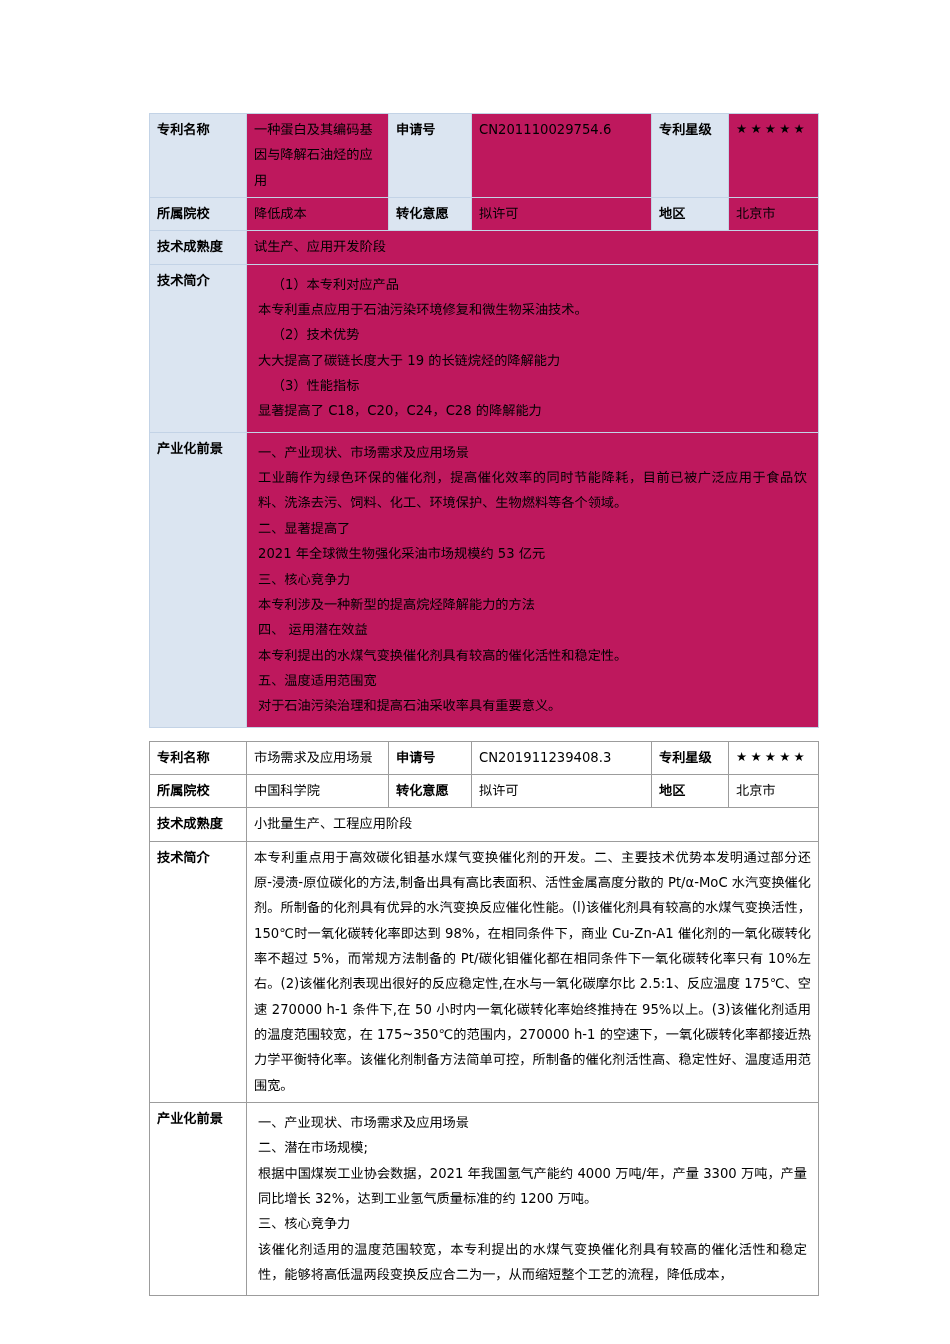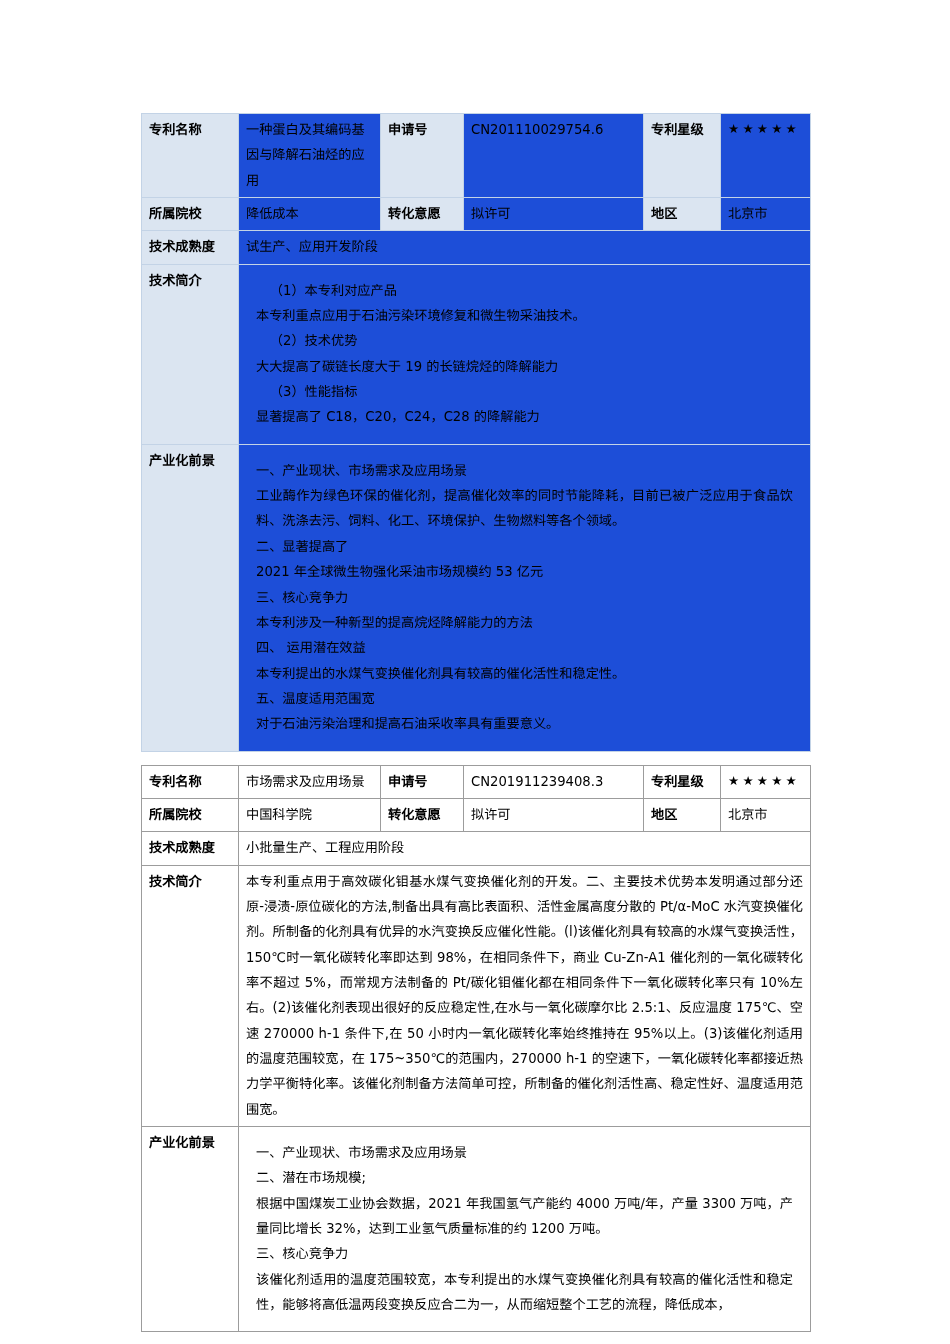--- a/index.html
+++ b/index.html
@@ -12,21 +12,21 @@
     width: 950px;
     height: 1344px;
     font-family: "DejaVu Sans", "Liberation Sans", sans-serif;
     color: #000000;
     position: relative;
     overflow: hidden;
   }
 
   .page {
     position: absolute;
-    left: 0;
+    left: 8px;
     top: 0;
     width: 782px;
     height: 1344px;
     box-sizing: border-box;
   }
 
   .sheet {
     position: absolute;
     left: 141px;
     top: 113px;
@@ -43,21 +43,21 @@
 
   table.ptable td {
     border: 1px solid #a6a6a6;
     padding: 3px 7px 4px 7px;
     vertical-align: top;
     word-break: break-word;
   }
 
   
   table.shaded td {
-    background: #1d4ed8;
+    background: #be185d;
     border-color: #c3d3e6;
   }
   table.shaded td.lbl {
     background: #dbe5f1;
   }
 
   
   table.plain td {
     background: #ffffff;
     border-color: #9c9c9c;
@@ -79,21 +79,21 @@
   col.c-star  { width: 90px; }
 
   .stars {
     font-size: 12.5px;
     letter-spacing: 3.2px;
     white-space: nowrap;
     line-height: 1.92;
   }
 
   .para {
-    margin: 10px;
+    margin: 4px;
     padding: 0;
   }
   .para .ln {
     display: block;
     white-space: pre-wrap;
   }
 
   
   .flow {
     margin: 0;

